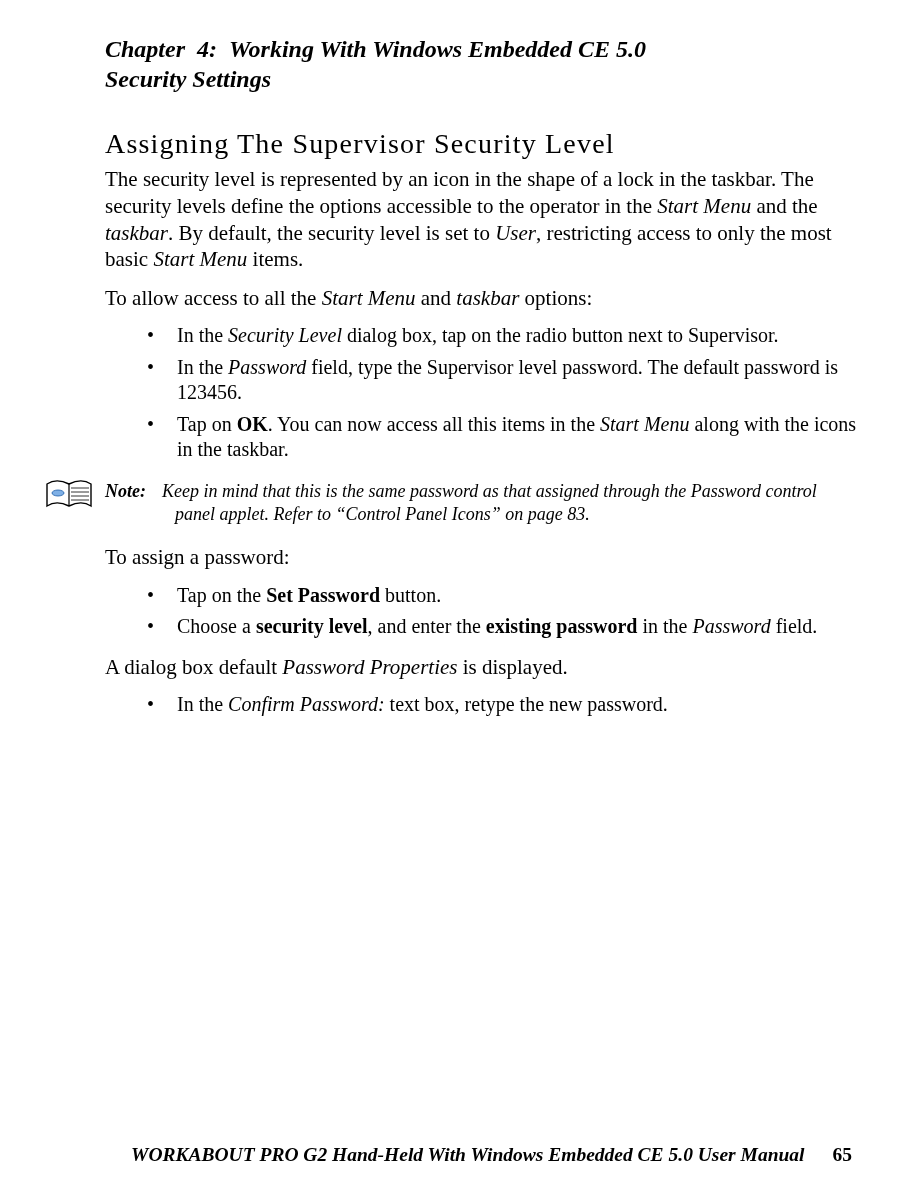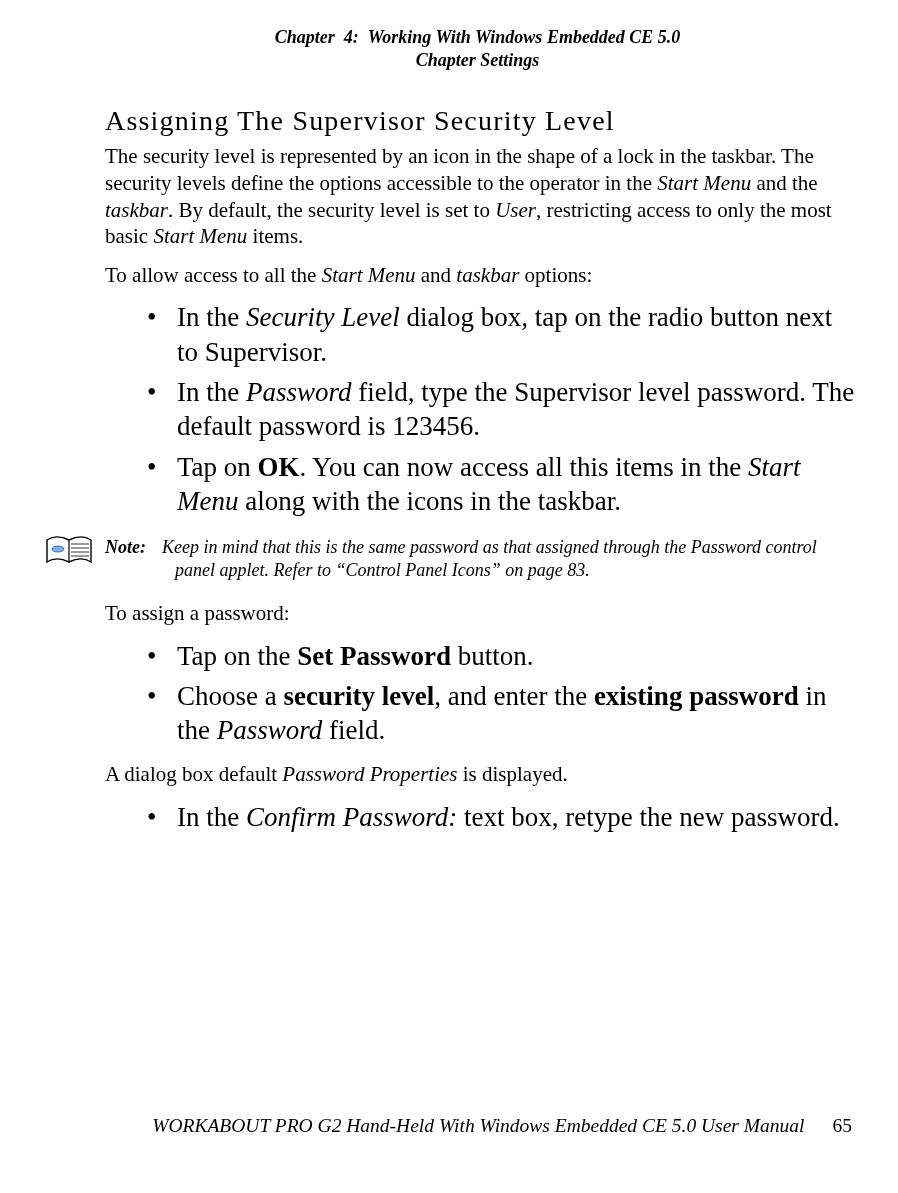--- a/index.html
+++ b/index.html
@@ -16,24 +16,24 @@
     }
     .page {
       position: relative;
       width: 898px;
       height: 1193px;
       padding: 26px 40px 0 105px;
     }
     .running-head {
       font-style: italic;
       font-weight: bold;
-      text-align: center;
-      font-size: 18px;
+      text-align: left;
+      font-size: 24px;
       line-height: 1.25;
-      margin: 0 0 34px 0;
+      margin: 8px 0 34px 0;
       padding-right: 8px;
     }
     .running-head .line { display: block; }
     h2.section {
       font-family: Liberation Serif, serif;
       font-stretch: condensed;
       font-weight: 400;
       font-size: 28px;
       letter-spacing: 1.2px;
       margin: 0 0 6px 0;
@@ -45,21 +45,21 @@
       margin: 0 0 12px 0;
     }
     .ital { font-style: italic; }
     .bold { font-weight: bold; }
     ul.bullets {
       list-style: none;
       padding: 0 0 0 42px;
       margin: 0 0 14px 0;
     }
     ul.bullets > li {
-      font-size: 27px;
+      font-size: 20px;
       line-height: 1.27;
       margin: 0 0 6px 0;
       position: relative;
       padding-left: 30px;
     }
     ul.bullets > li::before {
       content: "•";
       position: absolute;
       left: 0;
       top: 0;
@@ -82,40 +82,40 @@
       padding-left: 70px;
       text-indent: -70px;
     }
     .note-label {
       font-weight: bold;
       font-style: italic;
       padding-right: 16px;
     }
     .footer {
       position: absolute;
-      bottom: 56px;
+      bottom: 27px;
       right: 46px;
       font-style: italic;
-      font-weight: normal;
+      font-weight: bold;
       font-size: 19.5px;
       white-space: nowrap;
     }
     .footer .pagenum {
       font-style: normal;
       padding-left: 28px;
     }
   </style>
 </head>
 <body>
 
 <div class="page">
 
   <div class="running-head">
     <span class="line">Chapter&nbsp;&nbsp;4:&nbsp;&nbsp;Working With Windows Embedded CE 5.0</span>
-    <span class="line">Chapter Settings</span>
+    <span class="line">Security Settings</span>
   </div>
 
   <h2 class="section">Assigning The Supervisor Security Level</h2>
 
   <p class="body">
     <span>The security level is represented by an icon in the shape of a lock in the taskbar. The security levels define the options accessible to the operator in the </span><span class="ital">Start Menu</span><span> and the </span><span class="ital">taskbar</span><span>. By default, the security level is set to </span><span class="ital">User</span><span>, restricting access to only the most basic </span><span class="ital">Start Menu</span><span> items.</span>
   </p>
 
   <p class="body">
     <span>To allow access to all the </span><span class="ital">Start Menu</span><span> and </span><span class="ital">taskbar</span><span> options:</span>

